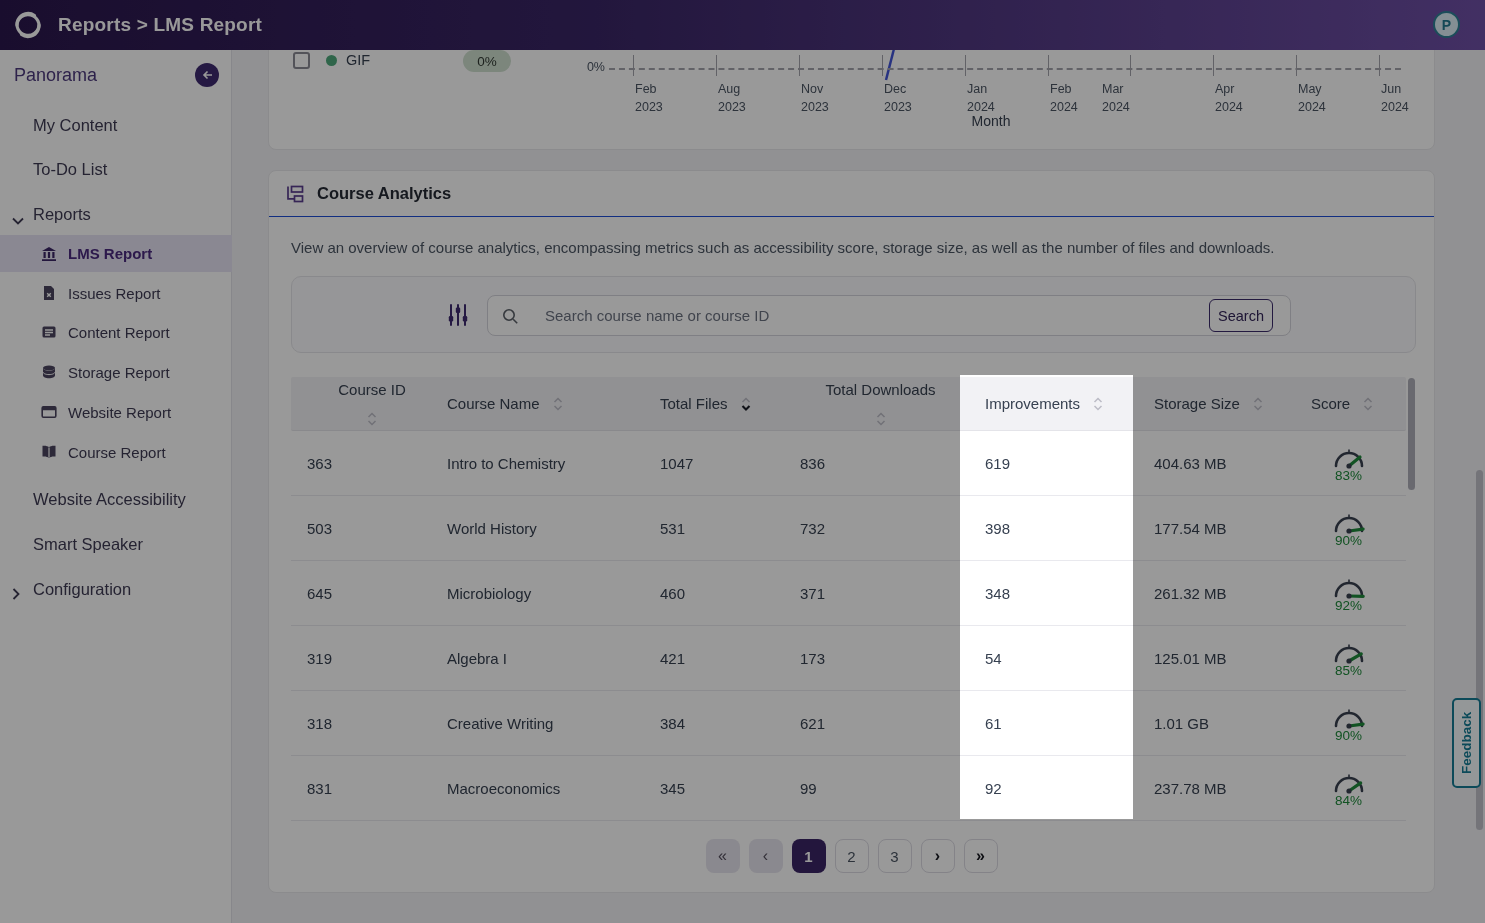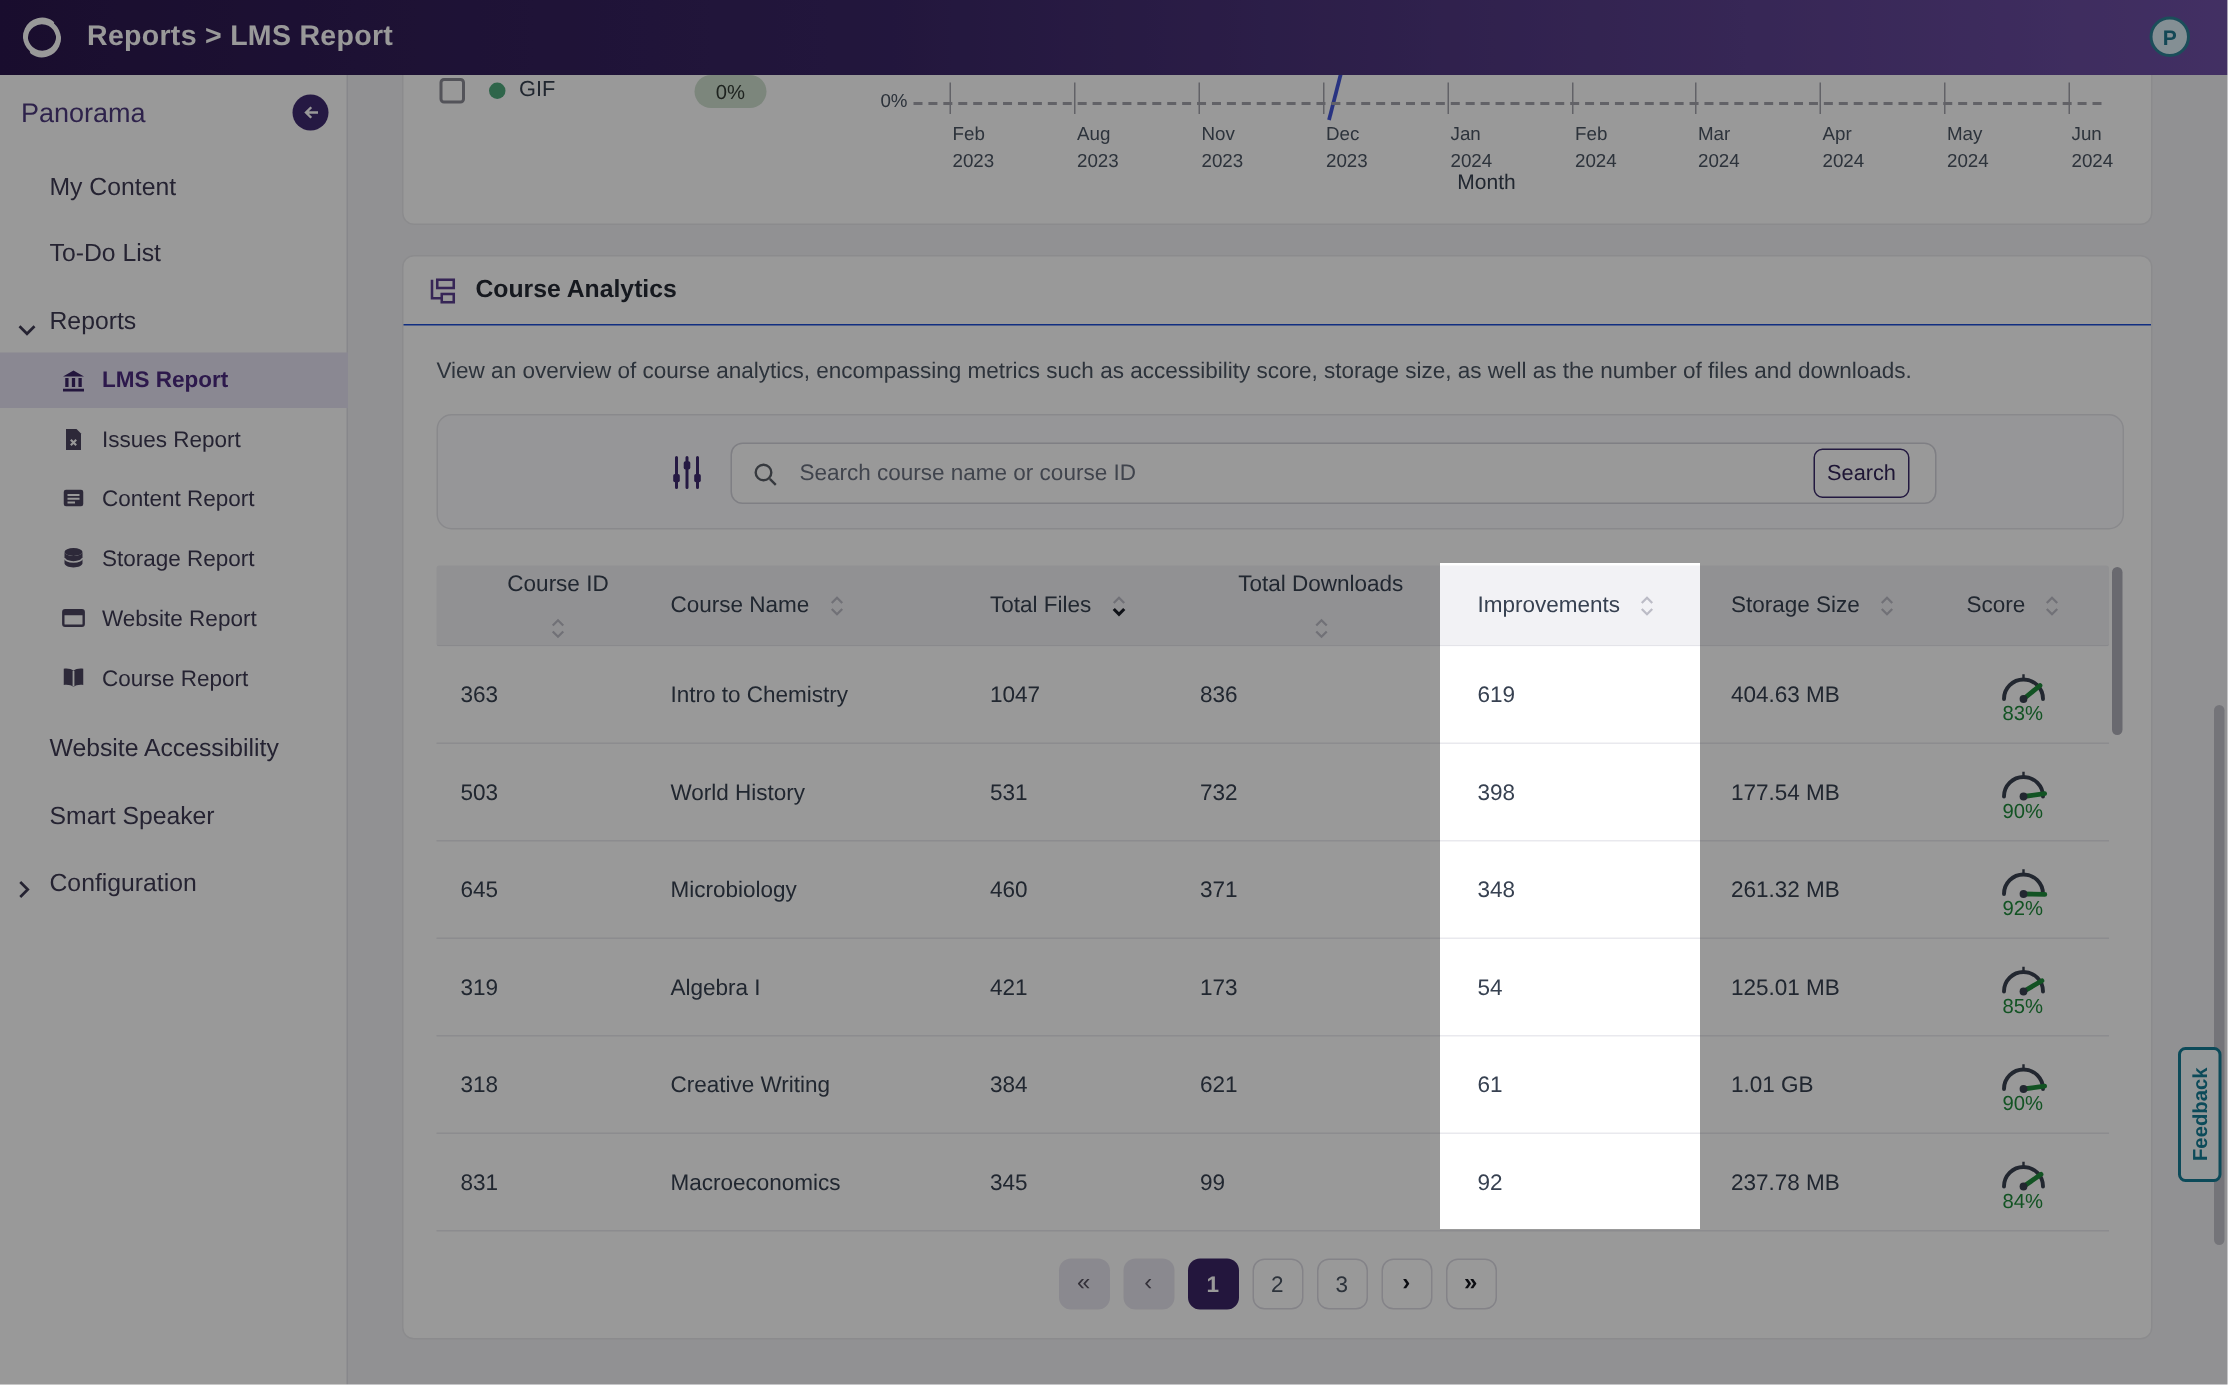--- a/index.html
+++ b/index.html
@@ -68,21 +68,21 @@
     background:#fff; border-radius:8px; border:1px solid #E8E8EC; }
   .card-head { position:absolute; top:0; left:0; right:0; height:46px;
     border-bottom:1px solid #1d4ed8; display:flex; align-items:center; padding:0 16px; gap:12px; }
   .card-title { font-size:16.5px; font-weight:bold; color:#262B35; }
   .card-desc { position:absolute; top:68px; left:22px; right:22px; font-size:15px; color:#4B5563; }
   .search-panel { position:absolute; left:22px; top:105px; width:1125px; height:77px;
     background:#FBFBFD; border:1px solid #E5E5EA; border-radius:10px; }
   .sliders-btn { position:absolute; left:155px; top:26px; background:none; border:none; cursor:pointer; }
   .search-box { position:absolute; left:195px; top:18px; width:804px; height:41px;
     background:#fff; border:1px solid #D4D4DC; border-radius:8px;
-    display:flex; align-items:center; padding:0 13px; gap:14px; }
+    display:flex; align-items:center; padding:0 13px; gap:26px; }
   .search-box input { border:none; outline:none; flex:1; font-size:15px;
     font-family:"Liberation Sans", sans-serif; color:#374151; background:transparent; }
   .search-box input::placeholder { color:#6C7280; }
   .search-btn { position:absolute; left:917px; top:22px; width:64px; height:33px;
     border:1.5px solid #3B2A6B; border-radius:6px; background:#fff; color:#332559;
     font-size:14.5px; font-family:"Liberation Sans", sans-serif; cursor:pointer; }
   
   .tbl { position:absolute; left:22px; top:206px; width:1115px; }
   .grid7 { display:grid; grid-template-columns:146px 213px 140px 171px 173px 157px 115px; align-items:center; }
   .thead { height:54px; background:#F2F2F5; font-size:15px; color:#374151;
@@ -246,21 +246,21 @@
   <div class="tick" style="left:944px"></div>
   <div class="tick" style="left:1027px"></div>
   <div class="tick" style="left:1110px"></div>
 
   <div class="month-label" style="left:366px"><span>Feb</span><br><span>2023</span></div>
   <div class="month-label" style="left:449px"><span>Aug</span><br><span>2023</span></div>
   <div class="month-label" style="left:532px"><span>Nov</span><br><span>2023</span></div>
   <div class="month-label" style="left:615px"><span>Dec</span><br><span>2023</span></div>
   <div class="month-label" style="left:698px"><span>Jan</span><br><span>2024</span></div>
   <div class="month-label" style="left:781px"><span>Feb</span><br><span>2024</span></div>
-  <div class="month-label" style="left:863px"><span>Mar</span><br><span>2024</span></div>
+  <div class="month-label" style="left:833px"><span>Mar</span><br><span>2024</span></div>
   <div class="month-label" style="left:946px"><span>Apr</span><br><span>2024</span></div>
   <div class="month-label" style="left:1029px"><span>May</span><br><span>2024</span></div>
   <div class="month-label" style="left:1112px"><span>Jun</span><br><span>2024</span></div>
 
   <div class="axis-title">Month</div>
 </div>
 
 <div class="analytics-card">
   <div class="card-head">
     <svg width="20" height="20" viewBox="0 0 20 20" fill="none" stroke="#5B3E8F" stroke-width="1.7">

